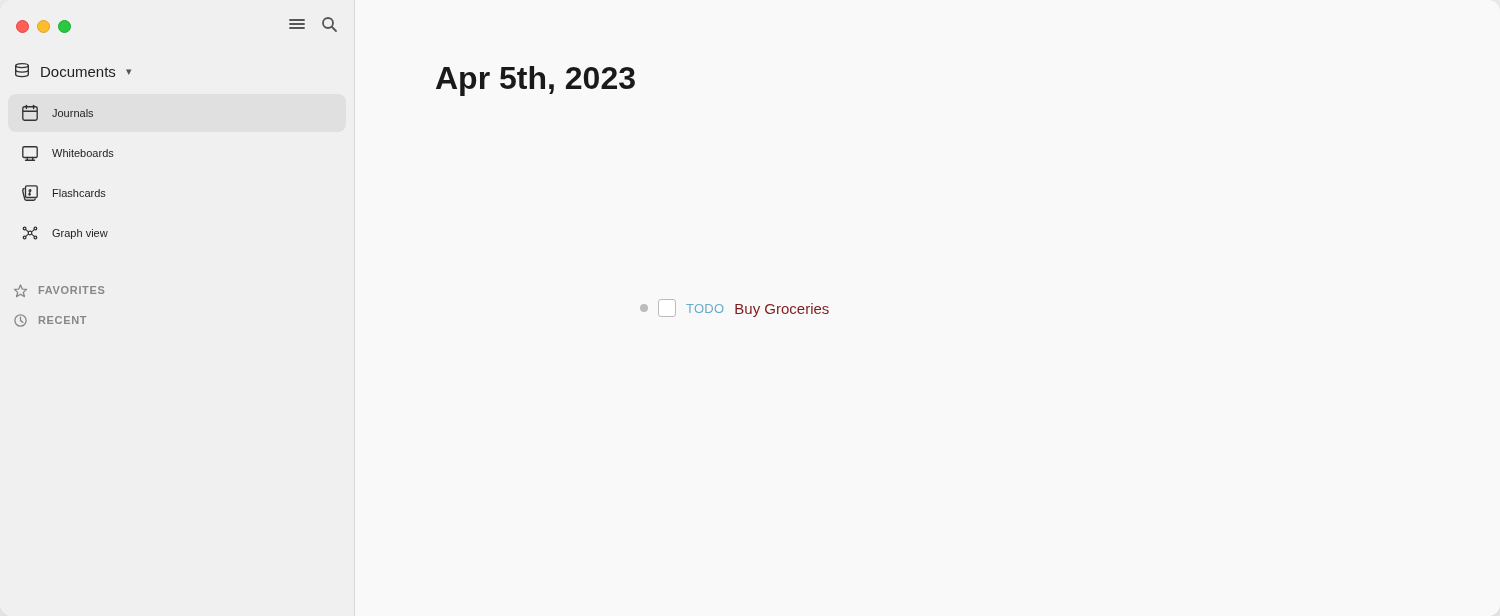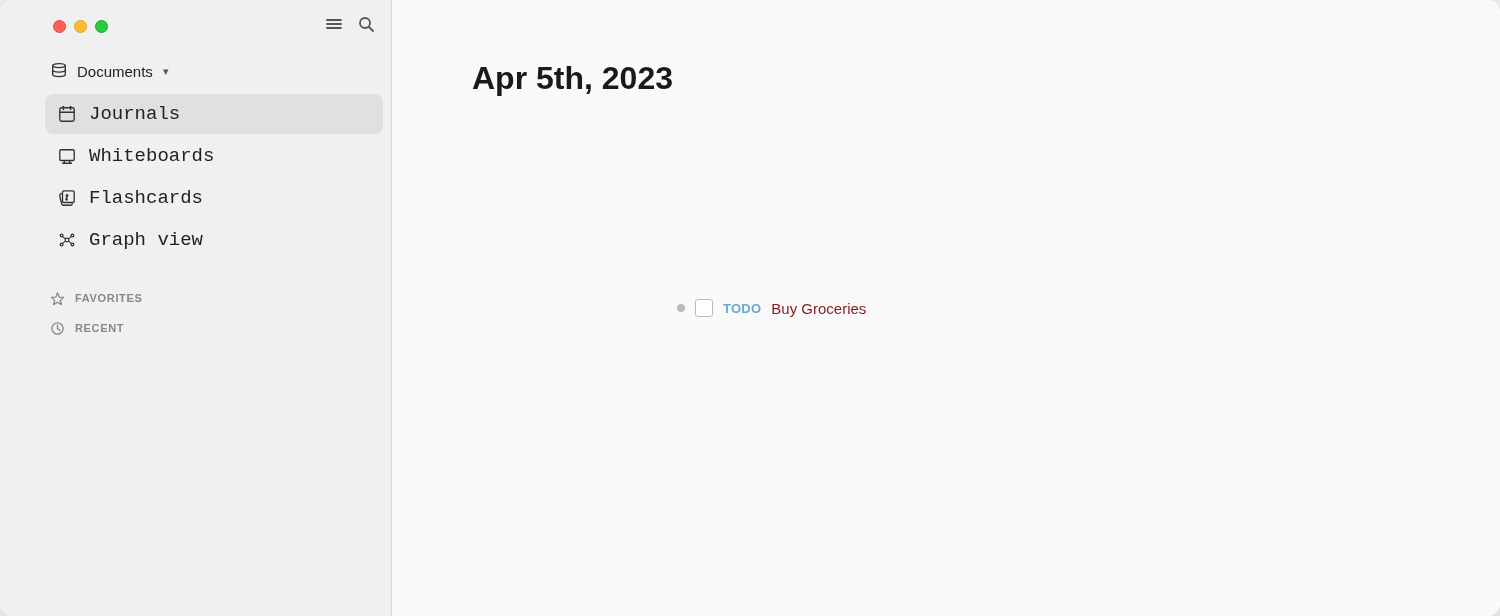--- a/index.html
+++ b/index.html
@@ -13,21 +13,20 @@
       overflow: hidden;
     }
 
     .window {
       width: 1500px;
       height: 616px;
       display: flex;
       border-radius: 12px;
       overflow: hidden;
       box-shadow: 0 4px 20px rgba(0,0,0,0.15);
-      padding-left: 37px;
     }
 
     
     .sidebar {
       width: 355px;
       min-width: 355px;
       background: #f0f0f0;
       display: flex;
       flex-direction: column;
       padding: 0;
@@ -77,24 +76,23 @@
       gap: 2px;
     }
 
     .nav-item {
       display: flex;
       align-items: center;
       gap: 12px;
       padding: 9px 12px;
       border-radius: 8px;
       cursor: pointer;
-      font-size: 19px;
+      font-size: 11px;
       color: #222;
       font-weight: 400;
-      font-family: Liberation Mono, monospace;
     }
 
     .nav-item.active {
       background: #e0e0e0;
     }
 
     .nav-item-icon {
       width: 20px;
       height: 20px;
       display: flex;
@@ -187,21 +185,21 @@
       width: 18px;
       height: 18px;
       border: 1.5px solid #bbb;
       border-radius: 3px;
       background: white;
       flex-shrink: 0;
     }
 
     .todo-badge {
       font-size: 13px;
-      font-weight: 700;
+      font-weight: 400;
       color: #6aabcc;
       letter-spacing: 0.02em;
     }
 
     .todo-text {
       font-size: 15px;
       color: #7f1d1d;
     }
 
     .chevron-icon {

